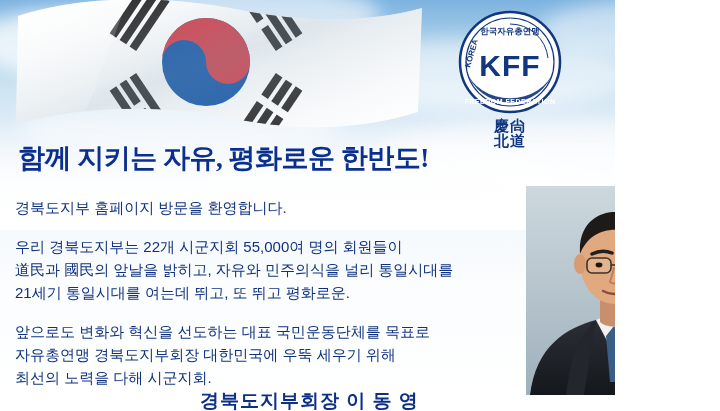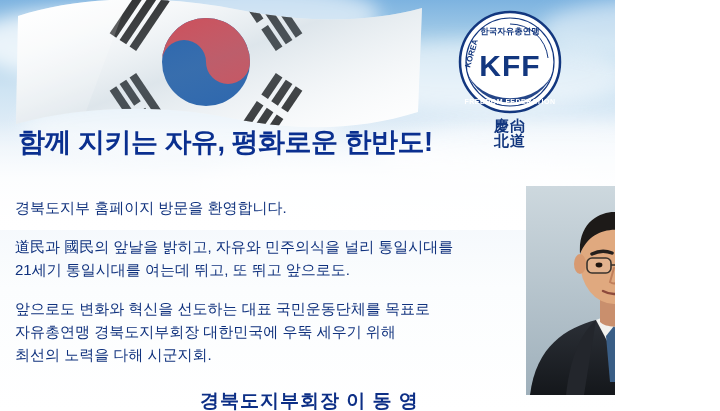--- a/index.html
+++ b/index.html
@@ -75,26 +75,27 @@
     font-size: 15px;
     font-weight: bold;
     line-height: 15px;
     letter-spacing: 1px;
   }
 
   
   .headline {
     position: absolute;
     left: 18px;
-    top: 124px;
+    top: 140px;
     font-size: 27px;
     font-weight: bold;
     color: #0a2f8f;
     letter-spacing: -0.5px;
     white-space: nowrap;
+    font-family: Liberation Serif, serif;
   }
 
   
   .body-text {
     position: absolute;
     left: 15px;
     top: 196px;
     width: 500px;
     color: #10327e;
     font-size: 15px;
@@ -218,22 +219,23 @@
     <div>北道</div>
   </div>
 
   <div class="headline">함께 지키는 자유, 평화로운 한반도!</div>
 
   <div class="body-text">
     <p class="para">
       <span class="line">경북도지부 홈페이지 방문을 환영합니다.</span>
     </p>
     <p class="para">
+      <span class="line">우리 경북도지부는 22개 시군지회 55,000여 명의 회원들이</span>
       <span class="line">道民과 國民의 앞날을 밝히고, 자유와 민주의식을 널리 통일시대를</span>
-      <span class="line">21세기 통일시대를 여는데 뛰고, 또 뛰고 앞으로도.</span>
+      <span class="line">21세기 통일시대를 여는데 뛰고, 또 뛰고 평화로운.</span>
     </p>
     <p class="para">
       <span class="line">앞으로도 변화와 혁신을 선도하는 대표 국민운동단체를 목표로</span>
       <span class="line">자유총연맹 경북도지부회장 대한민국에 우뚝 세우기 위해</span>
       <span class="line">최선의 노력을 다해 시군지회.</span>
     </p>
   </div>
 
   <div class="signature">경북도지부회장 이 동 영</div>
 

